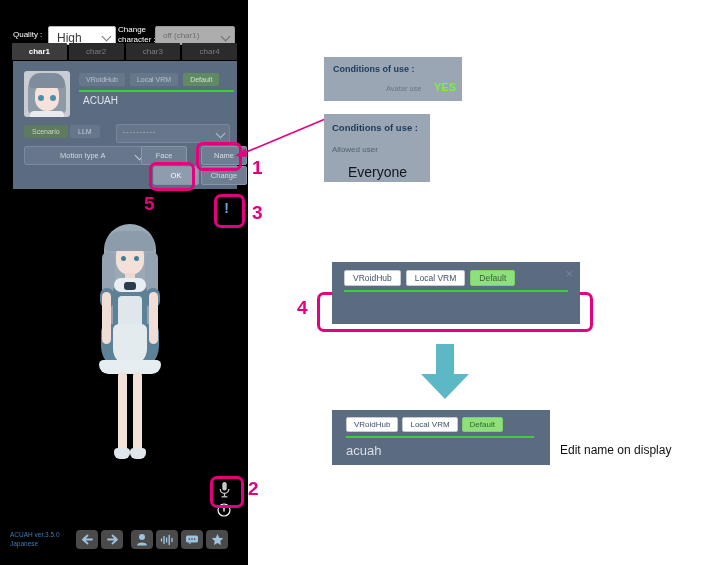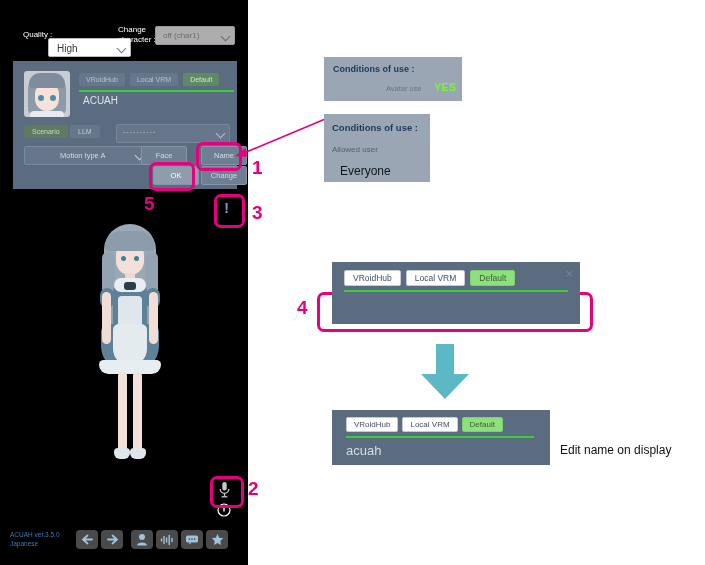--- a/index.html
+++ b/index.html
@@ -16,25 +16,25 @@
     background:#000000;
     overflow:hidden;
   }
   
   #top-bar{
     position:absolute;left:0;top:12px;width:248px;height:28px;
   }
   .lbl-small{
     color:#ffffff;font-size:8px;line-height:10px;
   }
-  #quality-label{position:absolute;left:23px;top:18px;}
+  #quality-label{position:absolute;left:13px;top:18px;}
   #quality-select{
-    position:absolute;left:48px;top:26px;width:66px;height:17px;
+    position:absolute;left:48px;top:14px;width:66px;height:17px;
     background:#ffffff;border:1px solid #b9b9b9;border-radius:2px;
-    color:#3a3a3a;font-size:10px;padding-left:15px;
+    color:#3a3a3a;font-size:12px;
   }
   #quality-select .sel-text{position:absolute;left:8px;top:4px;}
   .chev{
     position:absolute;right:5px;top:6px;width:6px;height:6px;
     border-right:1.3px solid #777;border-bottom:1.3px solid #777;
     transform:rotate(45deg);
   }
   #change-char-label{position:absolute;left:118px;top:13px;width:40px;}
   #change-char-select{
     position:absolute;left:155px;top:14px;width:78px;height:17px;
@@ -205,21 +205,21 @@
   }
   #cond-a .title{position:absolute;left:9px;top:7px;font-size:9px;color:#1b3a5c;font-weight:bold;}
   #cond-a .k{position:absolute;left:62px;top:27px;font-size:7.5px;color:#6a7683;}
   #cond-a .v{position:absolute;left:110px;top:24px;font-size:11px;color:#7cf03a;font-weight:bold;}
   
   #cond-b{
     left:324px;top:114px;width:106px;height:68px;background:#9aa6b4;
   }
   #cond-b .title{position:absolute;left:8px;top:8px;font-size:9.5px;color:#1b3a5c;font-weight:bold;}
   #cond-b .k{position:absolute;left:8px;top:31px;font-size:8px;color:#51606f;}
-  #cond-b .v{position:absolute;left:16px;top:50px;font-size:12px;color:#10161c;}
+  #cond-b .v{position:absolute;left:24px;top:50px;font-size:14px;color:#10161c;}
 
   
   #fig4{
     left:332px;top:262px;width:248px;height:62px;background:#5b6b80;
   }
   #fig4 .tabs{position:absolute;left:12px;top:8px;display:flex;gap:5px;}
   #fig4 .t{font-size:8.5px;padding:2px 8px;border-radius:2px;background:#ffffff;color:#41506a;border:1px solid #c7ccd4;}
   #fig4 .t.green{background:#8de07b;color:#3d5f37;border-color:#7ed06c;}
   #fig4 .rule{position:absolute;left:12px;top:28px;width:224px;height:2px;background:#3ccf3c;}
   #fig4 .field{
@@ -271,20 +271,26 @@
       <span class="sel-text">High</span>
       <span class="chev"></span>
     </div>
     <div id="change-char-label" class="lbl-small">Change character :</div>
     <div id="change-char-select">
       <span class="sel-text">off (char1)</span>
       <span class="chev"></span>
     </div>
   </div>
 
+  <div id="char-tabs">
+    <div class="char-tab active">char1</div>
+    <div class="char-tab">char2</div>
+    <div class="char-tab">char3</div>
+    <div class="char-tab">char4</div>
+  </div>
 
   <div id="char-panel">
     <div id="avatar-thumb">
       <div class="hair-back"></div>
       <div class="face"></div>
       <div class="bangs"></div>
       <div class="eye l"></div>
       <div class="eye r"></div>
       <div class="collar"></div>
     </div>

